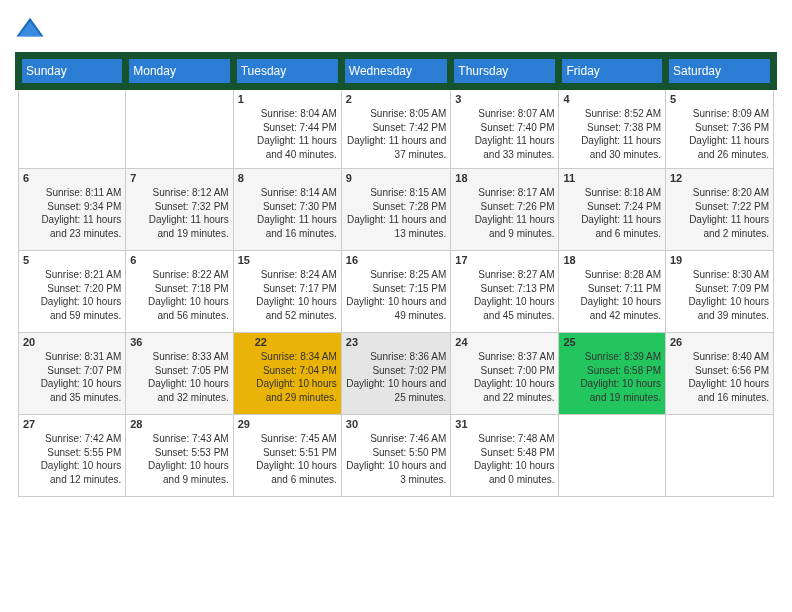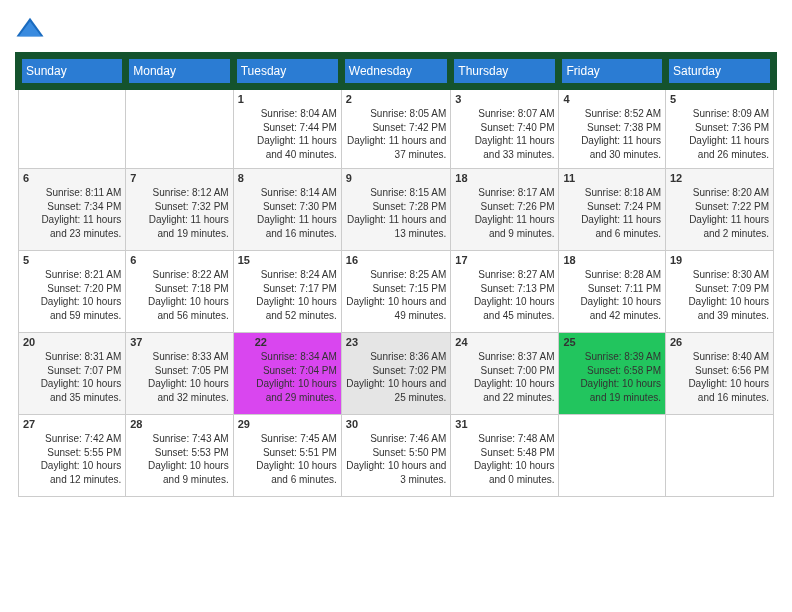--- a/index.html
+++ b/index.html
@@ -160,21 +160,21 @@
             <span class="day-num">5</span>
             <div class="day-info">Sunrise: 8:09 AM
 Sunset: 7:36 PM
 Daylight: 11 hours and 26 minutes.</div>
           </td>
         </tr>
         <tr>
           <td style="background: rgb(245, 245, 245);">
             <span class="day-num">6</span>
             <div class="day-info">Sunrise: 8:11 AM
-Sunset: 7:34 PM
+Sunset: 9:34 PM
 Daylight: 11 hours and 23 minutes.</div>
           </td>
           <td style="background: rgb(245, 245, 245);">
             <span class="day-num">7</span>
             <div class="day-info">Sunrise: 8:12 AM
 Sunset: 7:32 PM
 Daylight: 11 hours and 19 minutes.</div>
           </td>
           <td style="background: rgb(245, 245, 245);">
             <span class="day-num">8</span>
@@ -252,26 +252,26 @@
           </td>
         </tr>
         <tr>
           <td style="background: rgb(245, 245, 245);">
             <span class="day-num">20</span>
             <div class="day-info">Sunrise: 8:31 AM
 Sunset: 7:07 PM
 Daylight: 10 hours and 35 minutes.</div>
           </td>
           <td style="background: rgb(245, 245, 245);">
-            <span class="day-num">37</span>
+            <span class="day-num">36</span>
             <div class="day-info">Sunrise: 8:33 AM
 Sunset: 7:05 PM
 Daylight: 10 hours and 32 minutes.</div>
           </td>
-          <td style="background: #d946ef; padding-left: 21px;">
+          <td style="background: #eab308; padding-left: 21px;">
             <span class="day-num">22</span>
             <div class="day-info">Sunrise: 8:34 AM
 Sunset: 7:04 PM
 Daylight: 10 hours and 29 minutes.</div>
           </td>
           <td style="background: #e5e5e5;">
             <span class="day-num">23</span>
             <div class="day-info">Sunrise: 8:36 AM
 Sunset: 7:02 PM
 Daylight: 10 hours and 25 minutes.</div>

